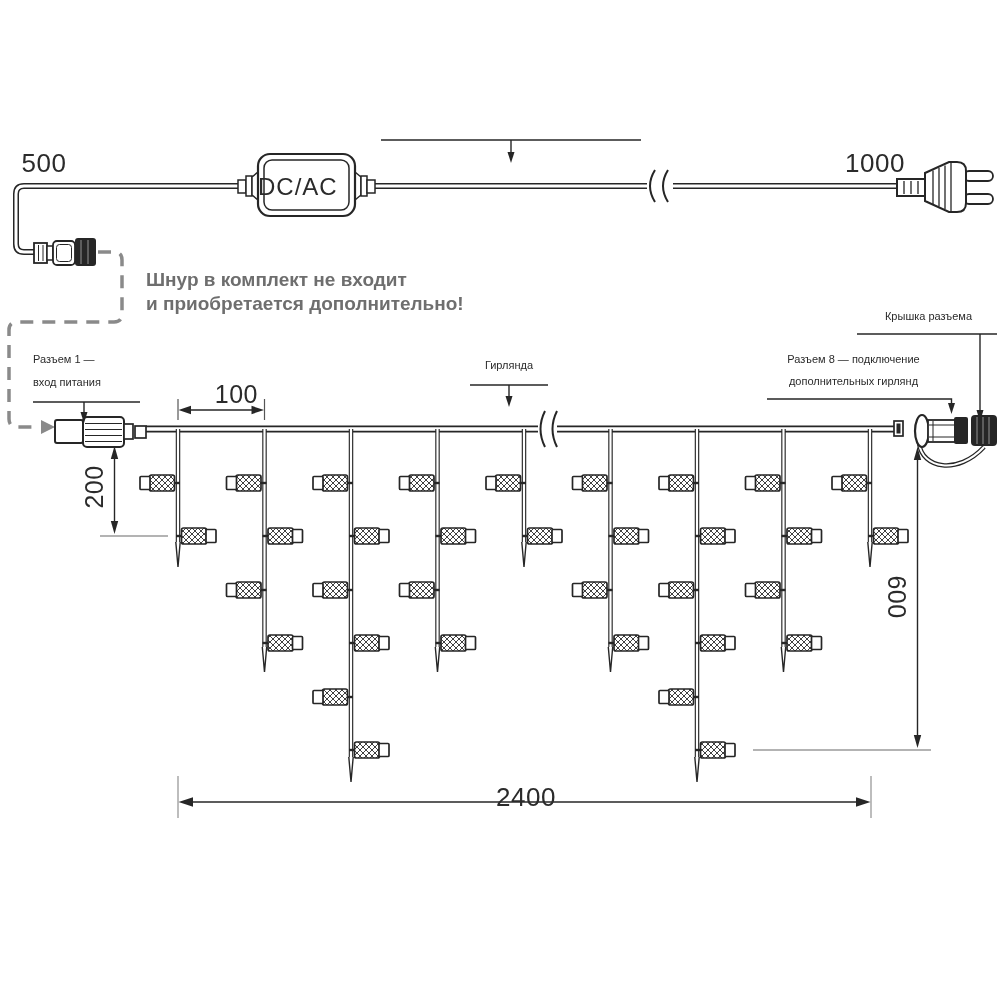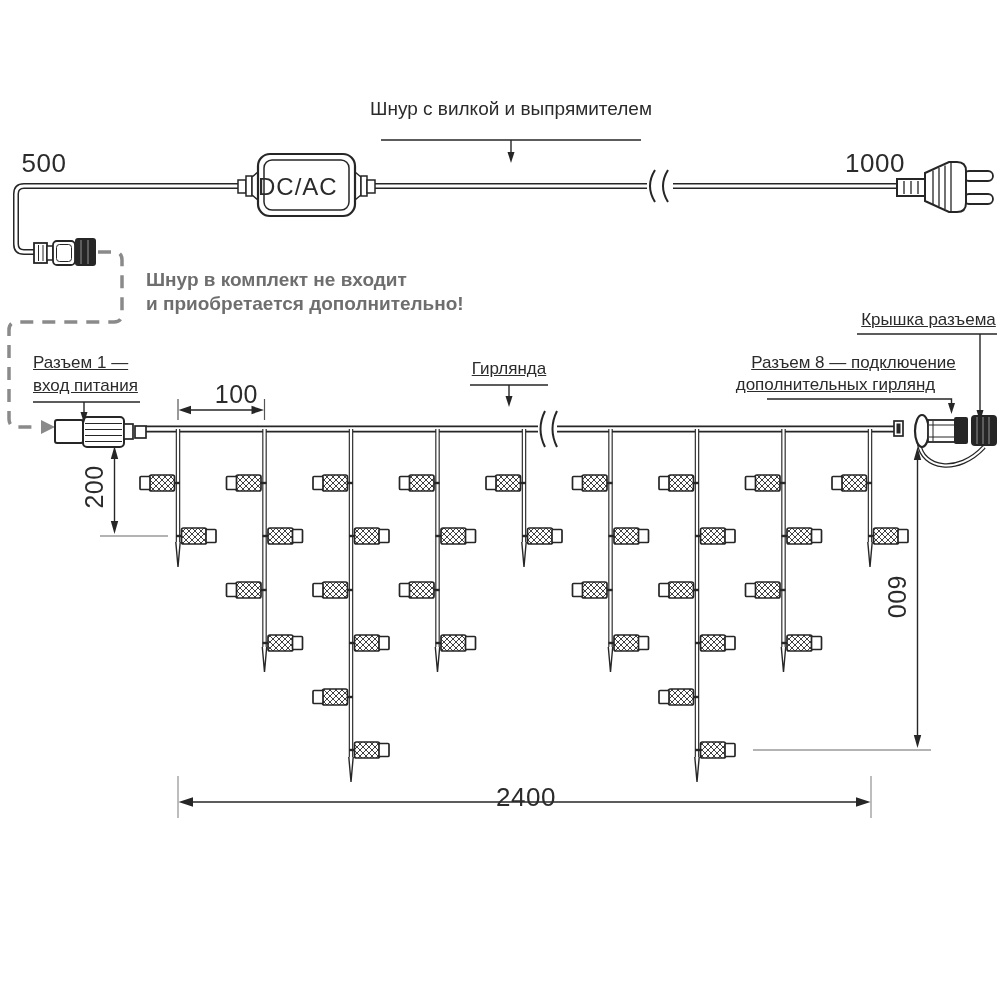--- a/index.html
+++ b/index.html
@@ -2,21 +2,21 @@
 <html><head>
 <meta charset="utf-8">
 <style>
   html,body{margin:0;padding:0;background:#ffffff;}
   #stage{position:relative;width:1000px;height:1000px;background:#ffffff;overflow:hidden;
          font-family:"Liberation Sans", sans-serif;color:#2b2b2b;}
   #art{position:absolute;left:0;top:0;width:1000px;height:1000px;}
   .lbl{position:absolute;white-space:nowrap;color:#2b2b2b;}
   .num{font-size:26px;letter-spacing:.5px;}
   .ctr{text-align:center;white-space:normal;}
-  .ru{font-size:17px;text-decoration:underline;}
+  .ru{font-size:11px;}
   .note{font-size:19px;font-weight:bold;color:#6e6e6e;}
   .rot-ccw{transform:rotate(-90deg);}
   .rot-cw{transform:rotate(90deg);}
 </style>
 </head>
 <body>
 
 <div id="stage">
 
 <svg id="art" viewBox="0 0 1000 1000">
@@ -310,34 +310,33 @@
     <line x1="871" y1="776" x2="871" y2="818" stroke="#9a9a9a" stroke-width="1.3"></line>
     <line x1="189" y1="802" x2="860" y2="802" stroke="#262626" stroke-width="1.5"></line>
     <polygon points="178.5,802 193,797.3 193,806.7" fill="#262626"></polygon>
     <polygon points="870.5,802 856,797.3 856,806.7" fill="#262626"></polygon>
   </g>
 </svg>
 
 <div class="lbl num ctr" style="left:8px;top:148px;width:72px;">500</div>
 <div class="lbl num ctr" style="left:837px;top:148px;width:76px;">1000</div>
 
-<div class="lbl ctr" style="left:361px;top:98px;width:300px;font-size:19px;">Шнур с вилкой и выпрямителем</div>
 
 <div class="lbl" style="left:258px;top:173px;width:97px;font-size:24px;letter-spacing:1px;">DC/AC</div>
 
 <div class="lbl note" style="left:146px;top:292.5px;">и приобретается дополнительно!</div>
 <div class="lbl note" style="left:146px;top:269px;">Шнур в комплект не входит</div>
 
 <div class="lbl ru" style="left:33px;top:353px;">Разъем 1 —</div>
 <div class="lbl ru" style="left:33px;top:376px;">вход питания</div>
 
 <div class="lbl ru ctr" style="left:459px;top:359px;width:100px;">Гирлянда</div>
 
 <div class="lbl ru ctr" style="left:746px;top:353px;width:215px;">Разъем 8 — подключение</div>
-<div class="lbl ru ctr" style="left:728px;top:374.5px;width:215px;">дополнительных гирлянд</div>
+<div class="lbl ru ctr" style="left:746px;top:374.5px;width:215px;">дополнительных гирлянд</div>
 
 <div class="lbl ru ctr" style="left:856px;top:310px;width:145px;">Крышка разъема</div>
 
 <div class="lbl num ctr" style="left:188px;top:380px;width:70px;font-size:25px;text-align:right;">100</div>
 <div class="lbl num ctr rot-ccw" style="left:53px;top:474px;width:80px;height:26px;font-size:25px;">200</div>
 <div class="lbl num ctr rot-cw" style="left:858px;top:584px;width:80px;height:26px;font-size:25px;">600</div>
 <div class="lbl num ctr" style="left:481px;top:782px;width:90px;">2400</div>
 
 </div>
 

